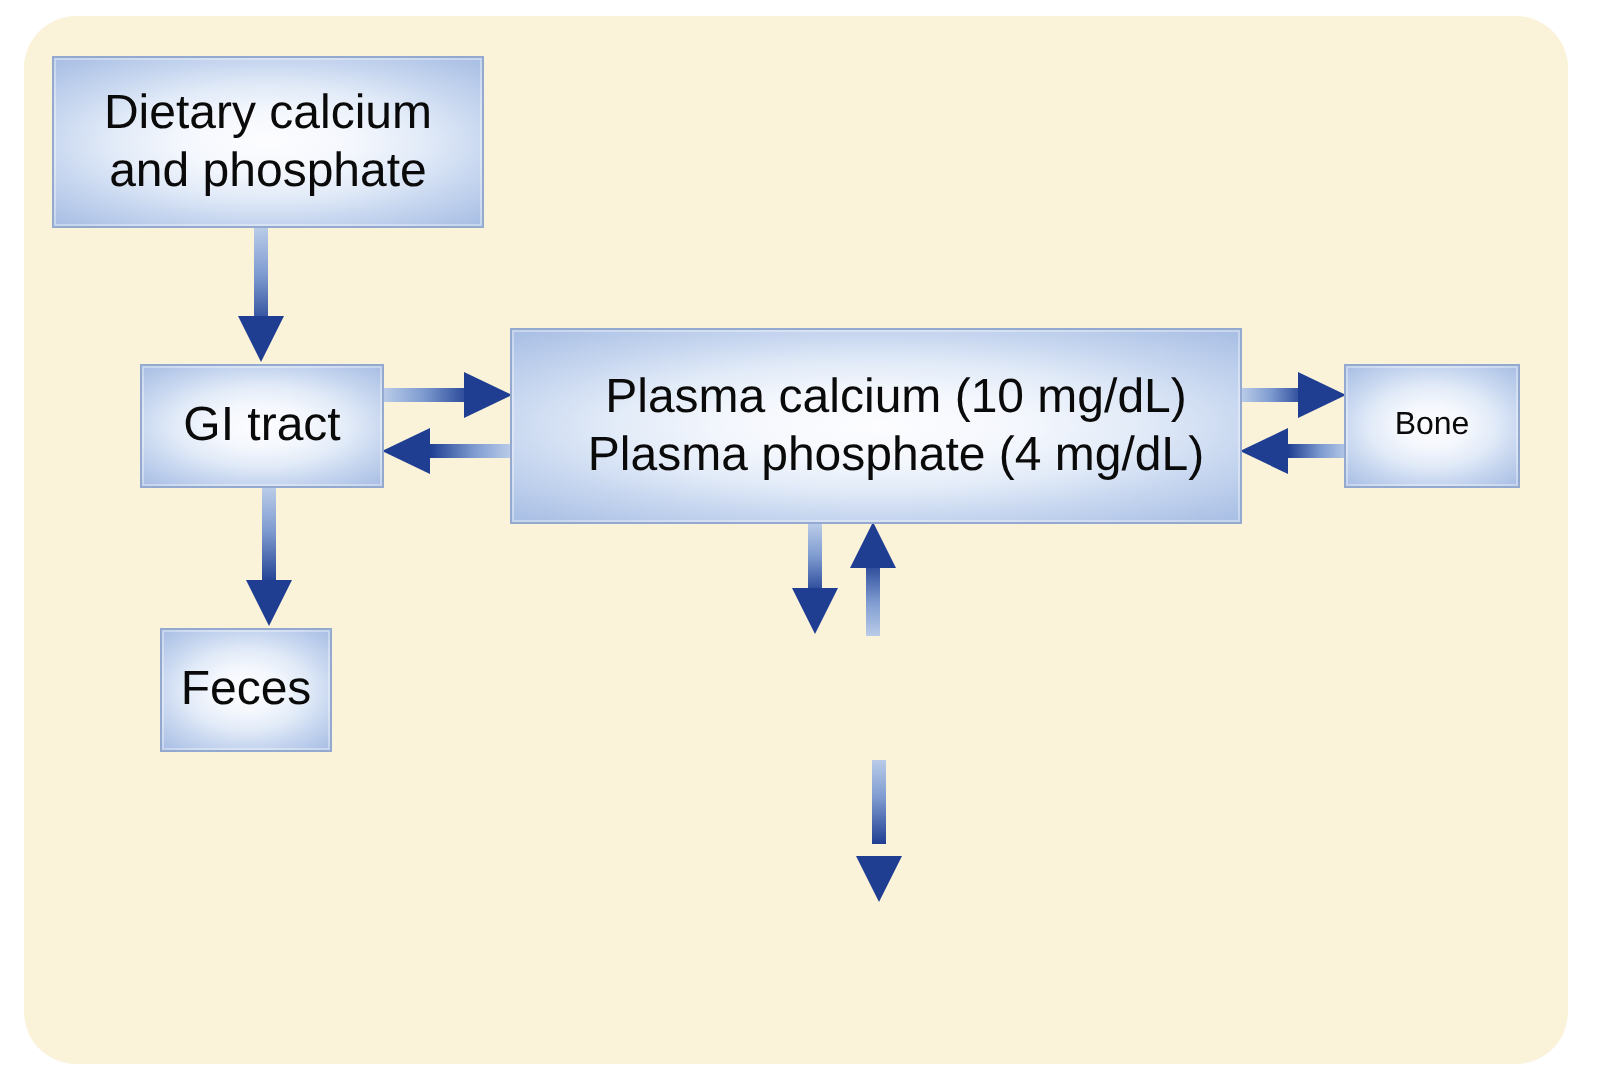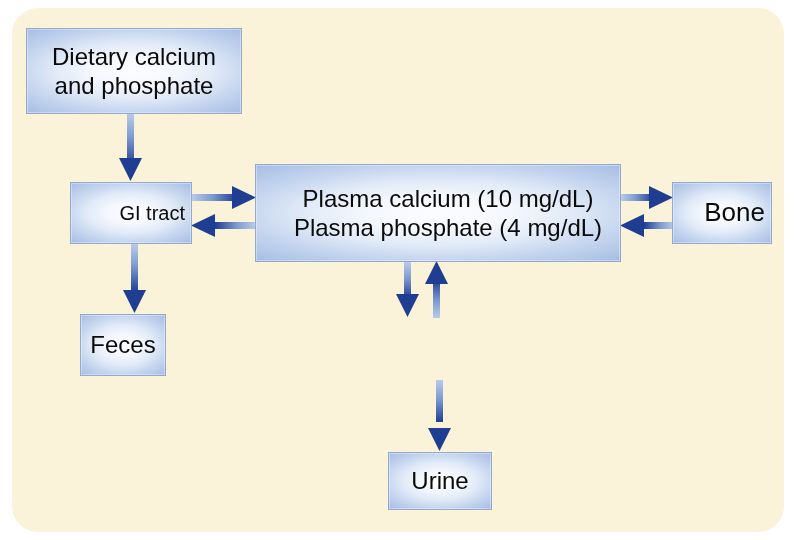--- a/index.html
+++ b/index.html
@@ -137,35 +137,32 @@
       <rect class="shaft-v-d" x="436" y="380" width="7" height="42"></rect>
       <path class="head" d="M439.5 451 L428 428 L451 428 Z"></path>
     </g>
   </svg>
 
   <div class="node" style="left:26px; top:28px; width:216px; height:86px; font-size:24px;">
     <span class="lines">Dietary calcium
 and phosphate</span>
   </div>
 
-  <div class="node" style="left:70px; top:182px; width:122px; height:62px; font-size:20px;justify-content:flex-end;">
+  <div class="node" style="left:70px; top:182px; width:122px; height:62px; font-size:24px;">
     <span class="lines">GI tract</span>
   </div>
 
   <div class="node" style="left:80px; top:314px; width:86px; height:62px; font-size:24px;">
     <span class="lines">Feces</span>
   </div>
 
   <div class="node" style="left:255px; top:164px; width:366px; height:98px; font-size:24px;padding-left:20px;">
     <span class="lines">Plasma calcium (10 mg/dL)
 Plasma phosphate (4 mg/dL)</span>
   </div>
 
-  <div class="node" style="left:672px; top:182px; width:100px; height:62px; font-size:26px;justify-content:flex-end;">
+  <div class="node" style="left:672px; top:182px; width:88px; height:62px; font-size:16px;">
     <span class="lines">Bone</span>
   </div>
 
 
-  <div class="node" style="left:388px; top:452px; width:104px; height:58px; font-size:24px;">
-    <span class="lines">Urine</span>
-  </div>
 
 </div>
 
 </body></html>

